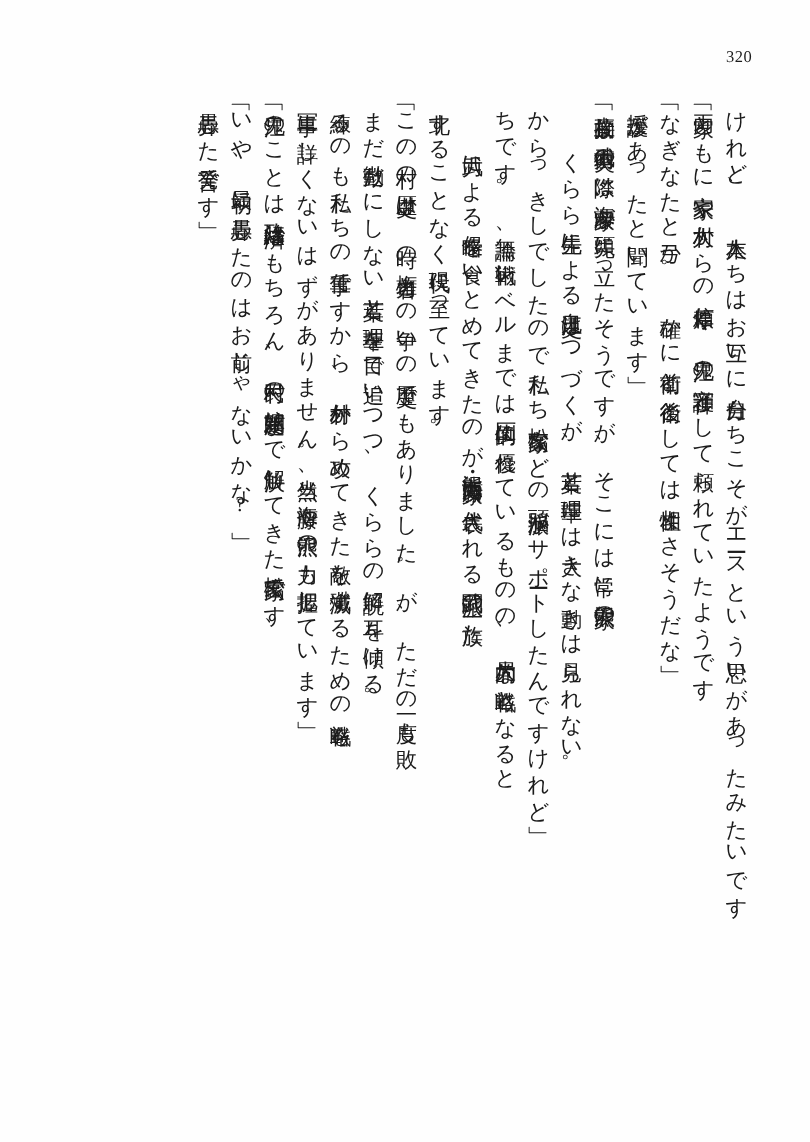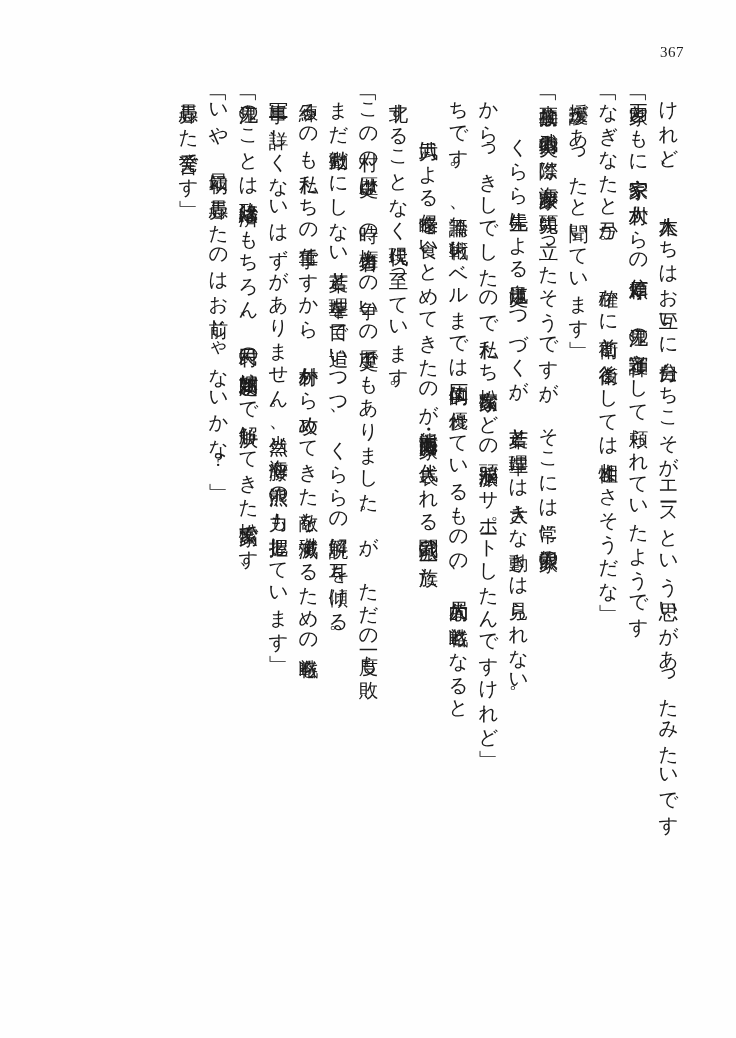--- a/index.html
+++ b/index.html
@@ -63,21 +63,21 @@
   .vcol.indent {
     padding-top: 16px;
     height: 864px;
   }
 </style>
 </head>
 <body>
 
 <div id="page">
 
-  <div id="page-number">367</div>
+  <div id="page-number">320</div>
 
   <div id="body-text">
     <div class="vcol">愚弄した発言です」</div>
     <div class="vcol">「いや、最初に愚弄したのはお前じゃないかな?」</div>
     <div class="vcol">「鬼江のことは政治経済はもちろん、村民の嫁姑問題まで解決してきた松高家です、</div>
     <div class="vcol">軍事に詳しくないはずがありません。当然、海藤や熊沢の力も把握しています」</div>
     <div class="vcol">練るのも私たちの仕事ですから、村外から攻めてきた敵を殲滅するための戦略を</div>
     <div class="vcol">まだ微動だにしない若葉と理華を目で追いつつ、くららの解説に耳を傾ける。</div>
     <div class="vcol">「この村の歴史は、時の権力者との争いの歴史でもありました。が、ただの一度も敗</div>
     <div class="vcol">北することなく現代に至っています。</div>

